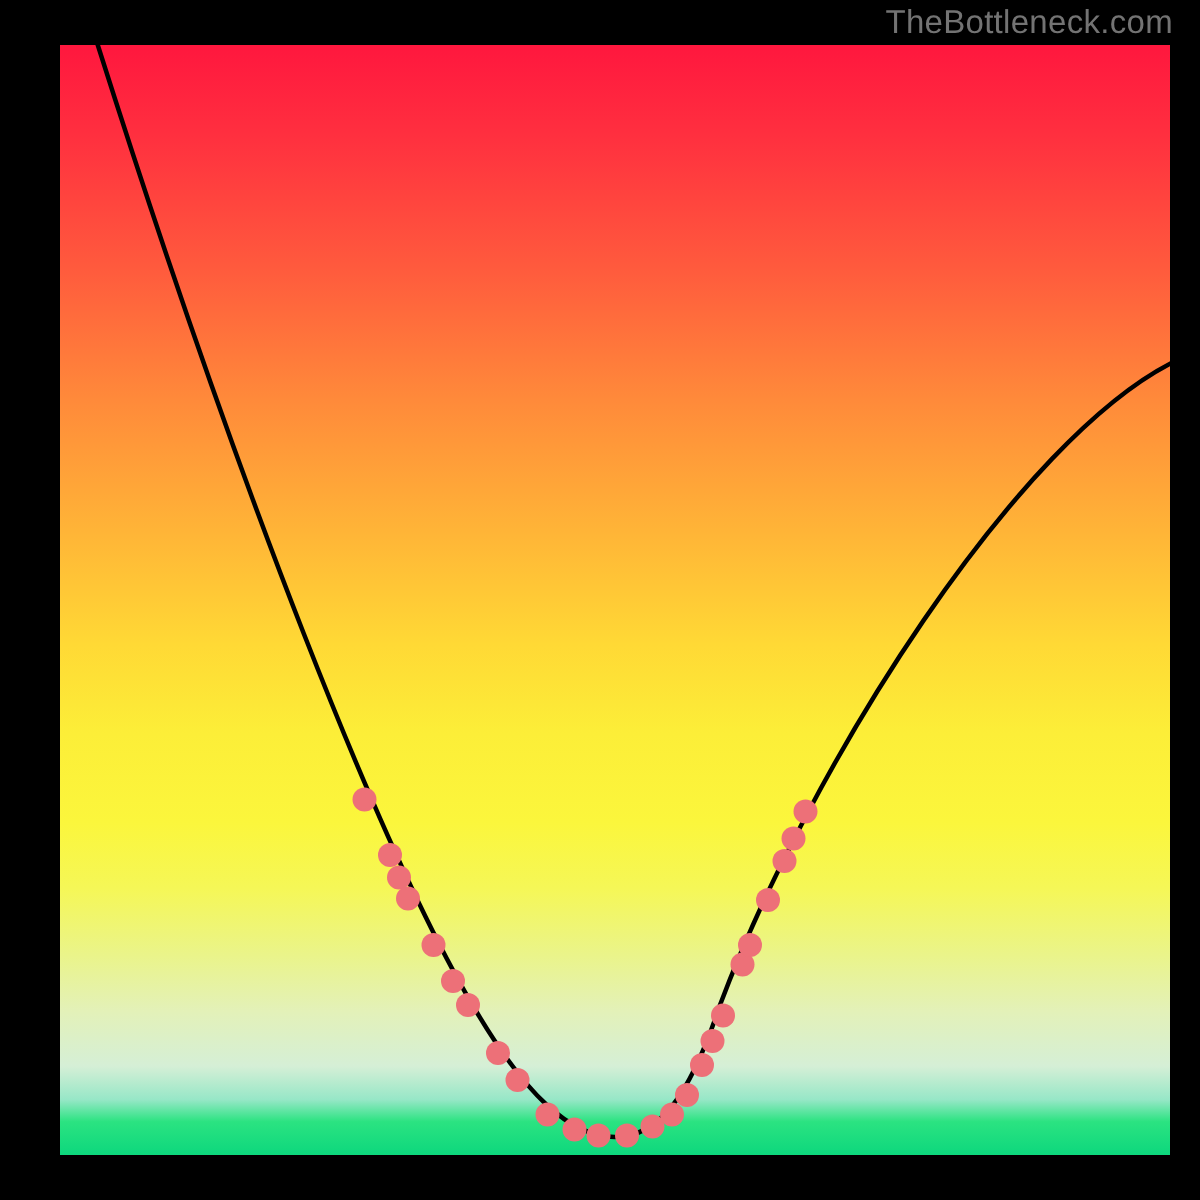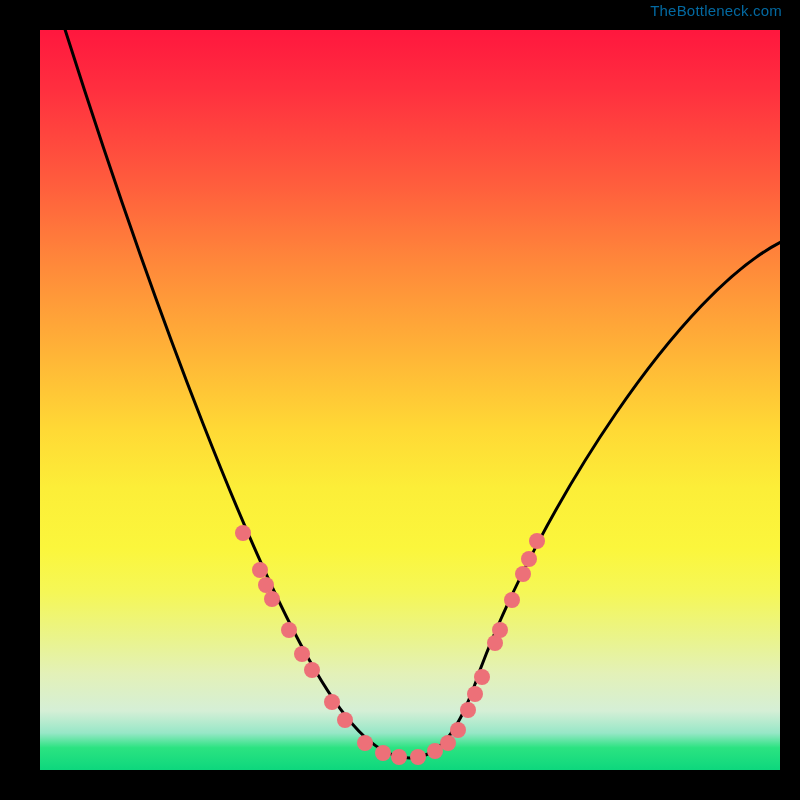--- a/index.html
+++ b/index.html
@@ -39,22 +39,22 @@
       #d5efd6 92%,
       #97e7c7 95%,
       #2be381 97%,
       #0dd77d 100%
     );
   }
   .watermark {
     position: absolute;
     top: 2px;
     right: 18px;
-    font-size: 15px;
-    color: #0369a1;
+    font-size: 22px;
+    color: #737373;
     letter-spacing: 0.2px;
     user-select: none;
   }
   svg.overlay {
     position: absolute;
     left: 0;
     top: 0;
     width: 740px;
     height: 740px;
   }

